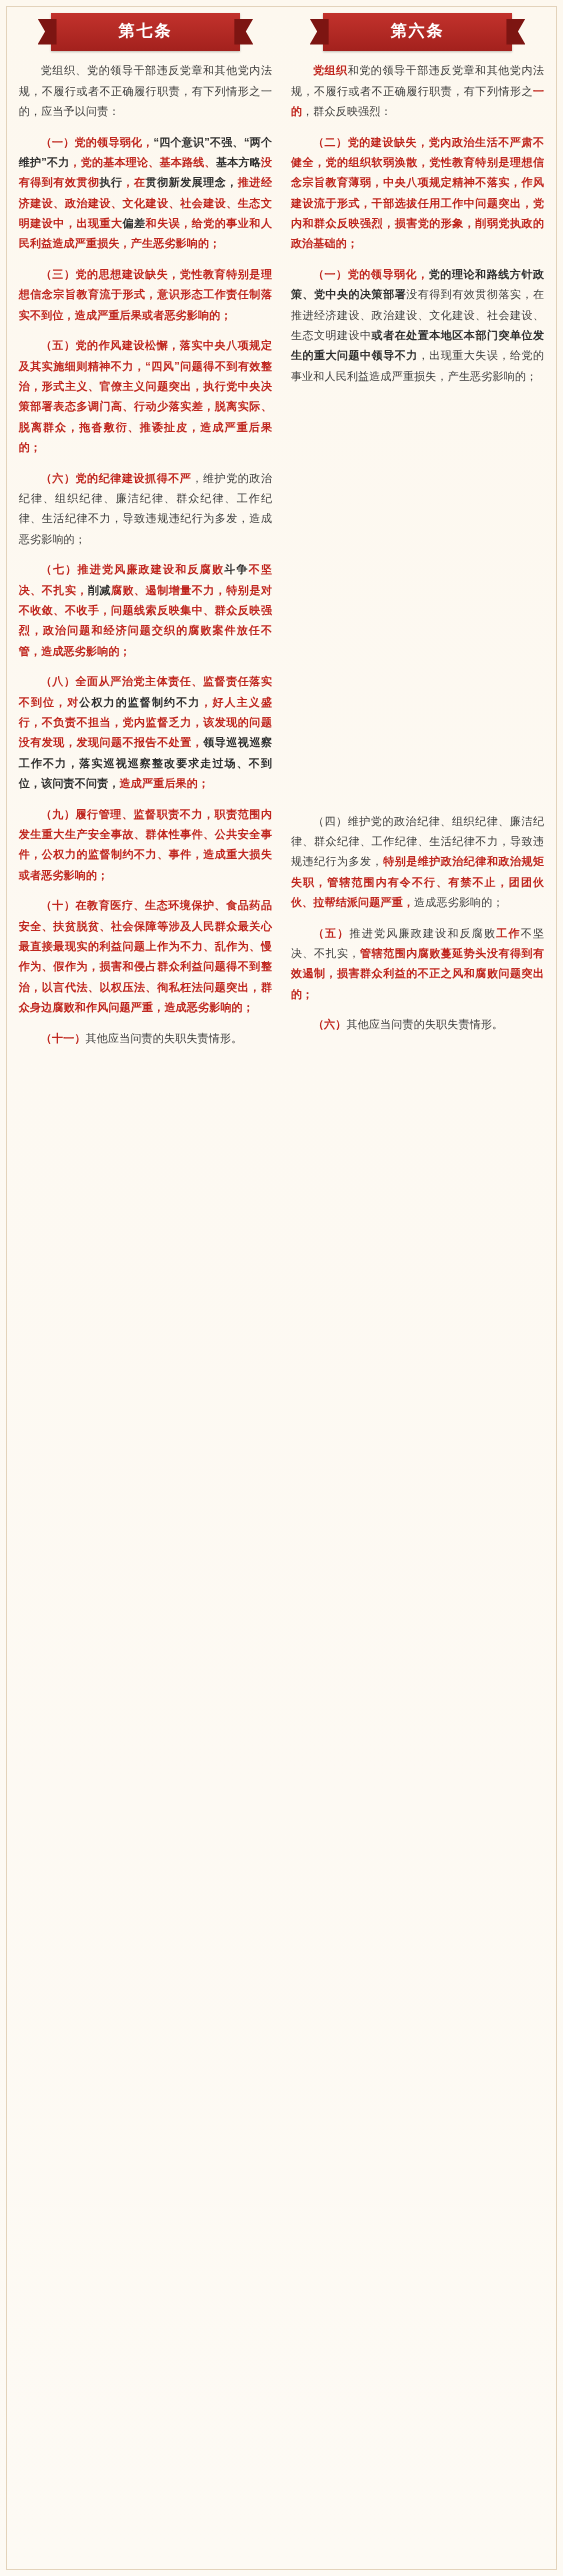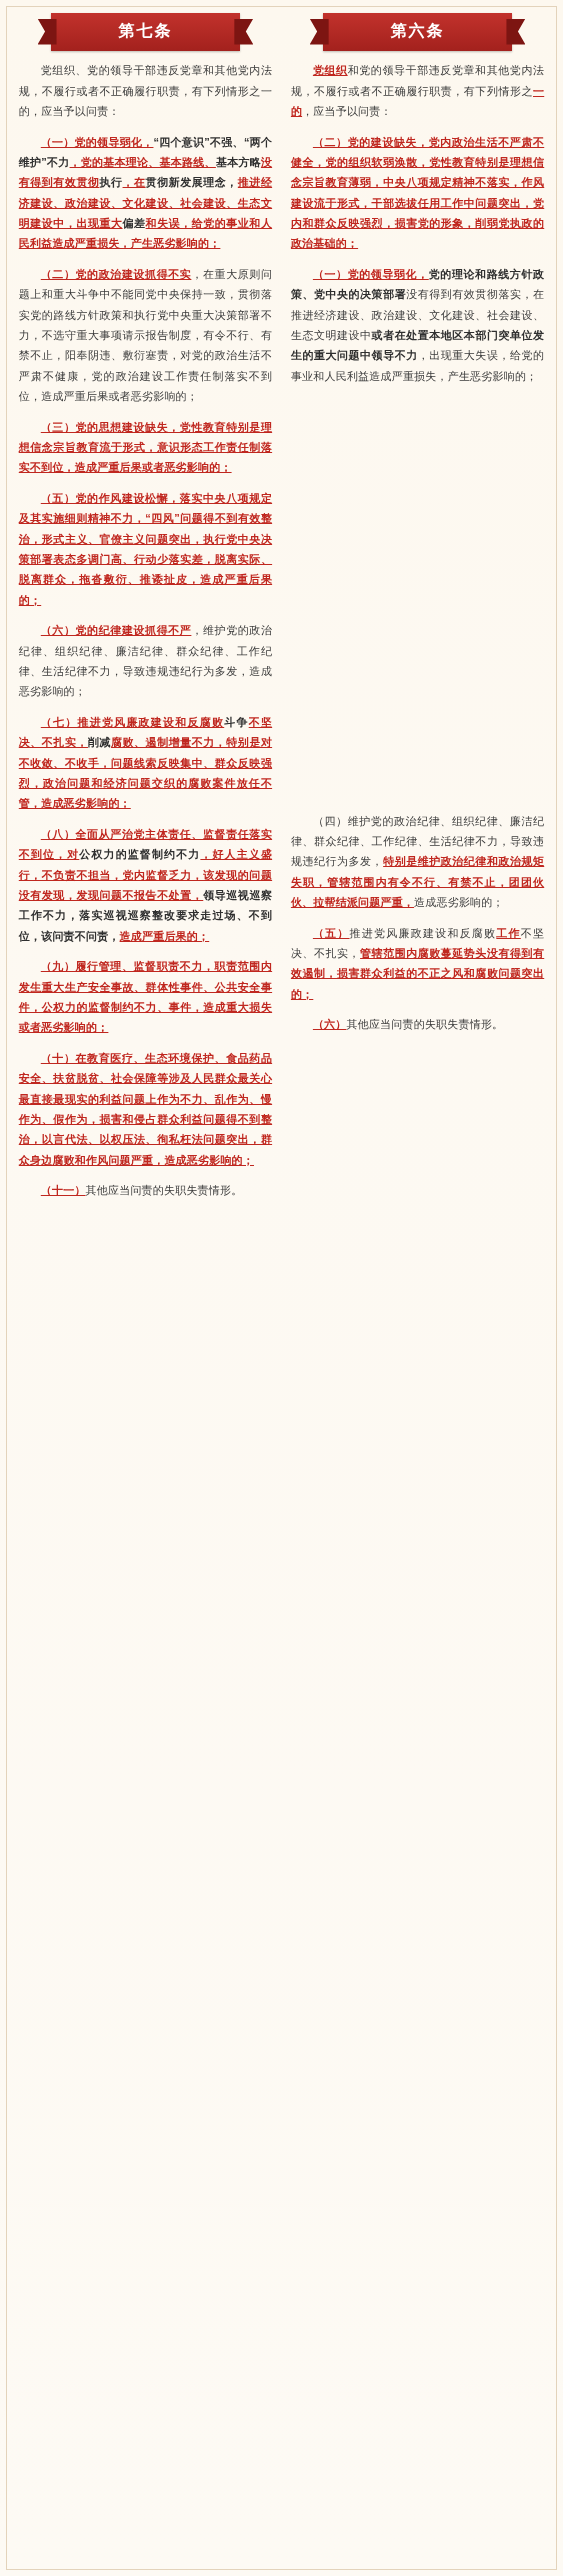--- a/index.html
+++ b/index.html
@@ -82,21 +82,21 @@
   p.para {
     margin: 0 0 10.3px 0;
     font-size: 11px;
     line-height: 1.85;
     color: #3a3a3a;
     text-align: justify;
     text-indent: 2em;
     letter-spacing: 0.2px;
   }
   p.para:last-child { margin-bottom: 0; }
-  .rb { color: #c0271f; font-weight: bold; text-decoration: underline; }
+  .rb { color: #c0271f; font-weight: bold; }
   .blk { color: #2f2f2f; font-weight: bold; }
 </style>
 </head>
 <body>
 
 <div class="page">
   <div class="outer-border"></div>
 
   <div class="columns">
 
@@ -104,42 +104,41 @@
       <div class="ribbon-wrap">
         <div class="ribbon">
           <span class="tail-l"></span>
           <span class="tail-r"></span>
           <span>第七条</span>
         </div>
       </div>
       <div class="body" id="left-body">
           <p class="para"><span>党组织、党的领导干部违反党章和其他党内法规，不履行或者不正确履行职责，有下列情形之一的，应当予以问责：</span></p>
           <p class="para"><span class="rb">（一）党的领导弱化，</span><span class="blk">“四个意识”不强、“两个维护”不力</span><span class="rb">，党的基本理论、基本路线、</span><span class="blk">基本方略</span><span class="rb">没有得到有效贯彻</span><span class="blk">执行</span><span class="rb">，在</span><span class="blk">贯彻新发展理念，</span><span class="rb">推进经济建设、政治建设、文化建设、社会建设、生态文明建设中，出现重大</span><span class="blk">偏差</span><span class="rb">和失误，给党的事业和人民利益造成严重损失，产生恶劣影响的；</span></p>
-          <p class="para"><span class="rb">（二）党的政治建设抓得不实</span><span>，在重大原则问题上和重大斗争中不能同党中央保持一致，贯彻落实党的路线方针政策和执行党中央重大决策部署不力，不选守重大事项请示报告制度，有令不行、有禁不止，阳奉阴违、敷衍塞责，对党的政治生活不严肃不健康，党的政治建设工作责任制落实不到位，造成严重后果或者恶劣影响的；</span></p>
           <p class="para"><span class="rb">（三）党的思想建设缺失，党性教育特别是理想信念宗旨教育流于形式，意识形态工作责任制落实不到位，造成严重后果或者恶劣影响的；</span></p>
           <p class="para"><span class="rb">（五）党的作风建设松懈，落实中央八项规定及其实施细则精神不力，“四风”问题得不到有效整治，形式主义、官僚主义问题突出，执行党中央决策部署表态多调门高、行动少落实差，脱离实际、脱离群众，拖沓敷衍、推诿扯皮，造成严重后果的；</span></p>
           <p class="para"><span class="rb">（六）党的纪律建设抓得不严</span><span>，维护党的政治纪律、组织纪律、廉洁纪律、群众纪律、工作纪律、生活纪律不力，导致违规违纪行为多发，造成恶劣影响的；</span></p>
           <p class="para"><span class="rb">（七）推进党风廉政建设和反腐败</span><span class="blk">斗争</span><span class="rb">不坚决、不扎实，</span><span class="blk">削减</span><span class="rb">腐败、遏制增量不力，特别是对不收敛、不收手，问题线索反映集中、群众反映强烈，政治问题和经济问题交织的腐败案件放任不管，造成恶劣影响的；</span></p>
           <p class="para"><span class="rb">（八）全面从严治党主体责任、监督责任落实不到位，对</span><span class="blk">公权力的监督制约不力</span><span class="rb">，好人主义盛行，不负责不担当，党内监督乏力，该发现的问题没有发现，发现问题不报告不处置，</span><span class="blk">领导巡视巡察工作不力，落实巡视巡察整改要求走过场、不到位，该问责不问责，</span><span class="rb">造成严重后果的；</span></p>
           <p class="para"><span class="rb">（九）履行管理、监督职责不力，职责范围内发生重大生产安全事故、群体性事件、公共安全事件，公权力的监督制约不力、事件，造成重大损失或者恶劣影响的；</span></p>
           <p class="para"><span class="rb">（十）在教育医疗、生态环境保护、食品药品安全、扶贫脱贫、社会保障等涉及人民群众最关心最直接最现实的利益问题上作为不力、乱作为、慢作为、假作为，损害和侵占群众利益问题得不到整治，以言代法、以权压法、徇私枉法问题突出，群众身边腐败和作风问题严重，造成恶劣影响的；</span></p>
           <p class="para"><span class="rb">（十一）</span><span>其他应当问责的失职失责情形。</span></p>
         </div>
     </div>
 
     <div class="col">
       <div class="ribbon-wrap">
         <div class="ribbon">
           <span class="tail-l"></span>
           <span class="tail-r"></span>
           <span>第六条</span>
         </div>
       </div>
       <div class="body" id="right-body">
-          <p class="para"><span class="rb">党组织</span><span>和党的领导干部违反党章和其他党内法规，不履行或者不正确履行职责，有下列情形之</span><span class="rb">一的</span><span>，应当予以问责：</span></p>
+          <p class="para"><span class="rb">党组织</span><span>和党的领导干部违反党章和其他党内法规，不履行或者不正确履行职责，有下列情形之</span><span class="rb">一的</span><span>，群众反映强烈：</span></p>
           <p class="para"><span class="rb">（二）党的建设缺失，党内政治生活不严肃不健全，党的组织软弱涣散，党性教育特别是理想信念宗旨教育薄弱，中央八项规定精神不落实，作风建设流于形式，干部选拔任用工作中问题突出，党内和群众反映强烈，损害党的形象，削弱党执政的政治基础的；</span></p>
           <p class="para"><span class="rb">（一）党的领导弱化，</span><span class="blk">党的理论和路线方针政策、党中央的决策部署</span><span>没有得到有效贯彻落实，在推进经济建设、政治建设、文化建设、社会建设、生态文明建设中</span><span class="blk">或者在处置本地区本部门突单位发生的重大问题中领导不力</span><span>，出现重大失误，给党的事业和人民利益造成严重损失，产生恶劣影响的；</span></p>
           <p class="para" style="text-indent: 0px; height: 404px;"></p>
           <p class="para"><span>（四）维护党的政治纪律、组织纪律、廉洁纪律、群众纪律、工作纪律、生活纪律不力，导致违规违纪行为多发，</span><span class="rb">特别是维护政治纪律和政治规矩失职，管辖范围内有令不行、有禁不止，团团伙伙、拉帮结派问题严重，</span><span>造成恶劣影响的；</span></p>
           <p class="para"><span class="rb">（五）</span><span>推进党风廉政建设和反腐败</span><span class="rb">工作</span><span>不坚决、不扎实，</span><span class="rb">管辖范围内腐败蔓延势头没有得到有效遏制，损害群众利益的不正之风和腐败问题突出的；</span></p>
           <p class="para"><span class="rb">（六）</span><span>其他应当问责的失职失责情形。</span></p>
         </div>
     </div>
 
   </div>

